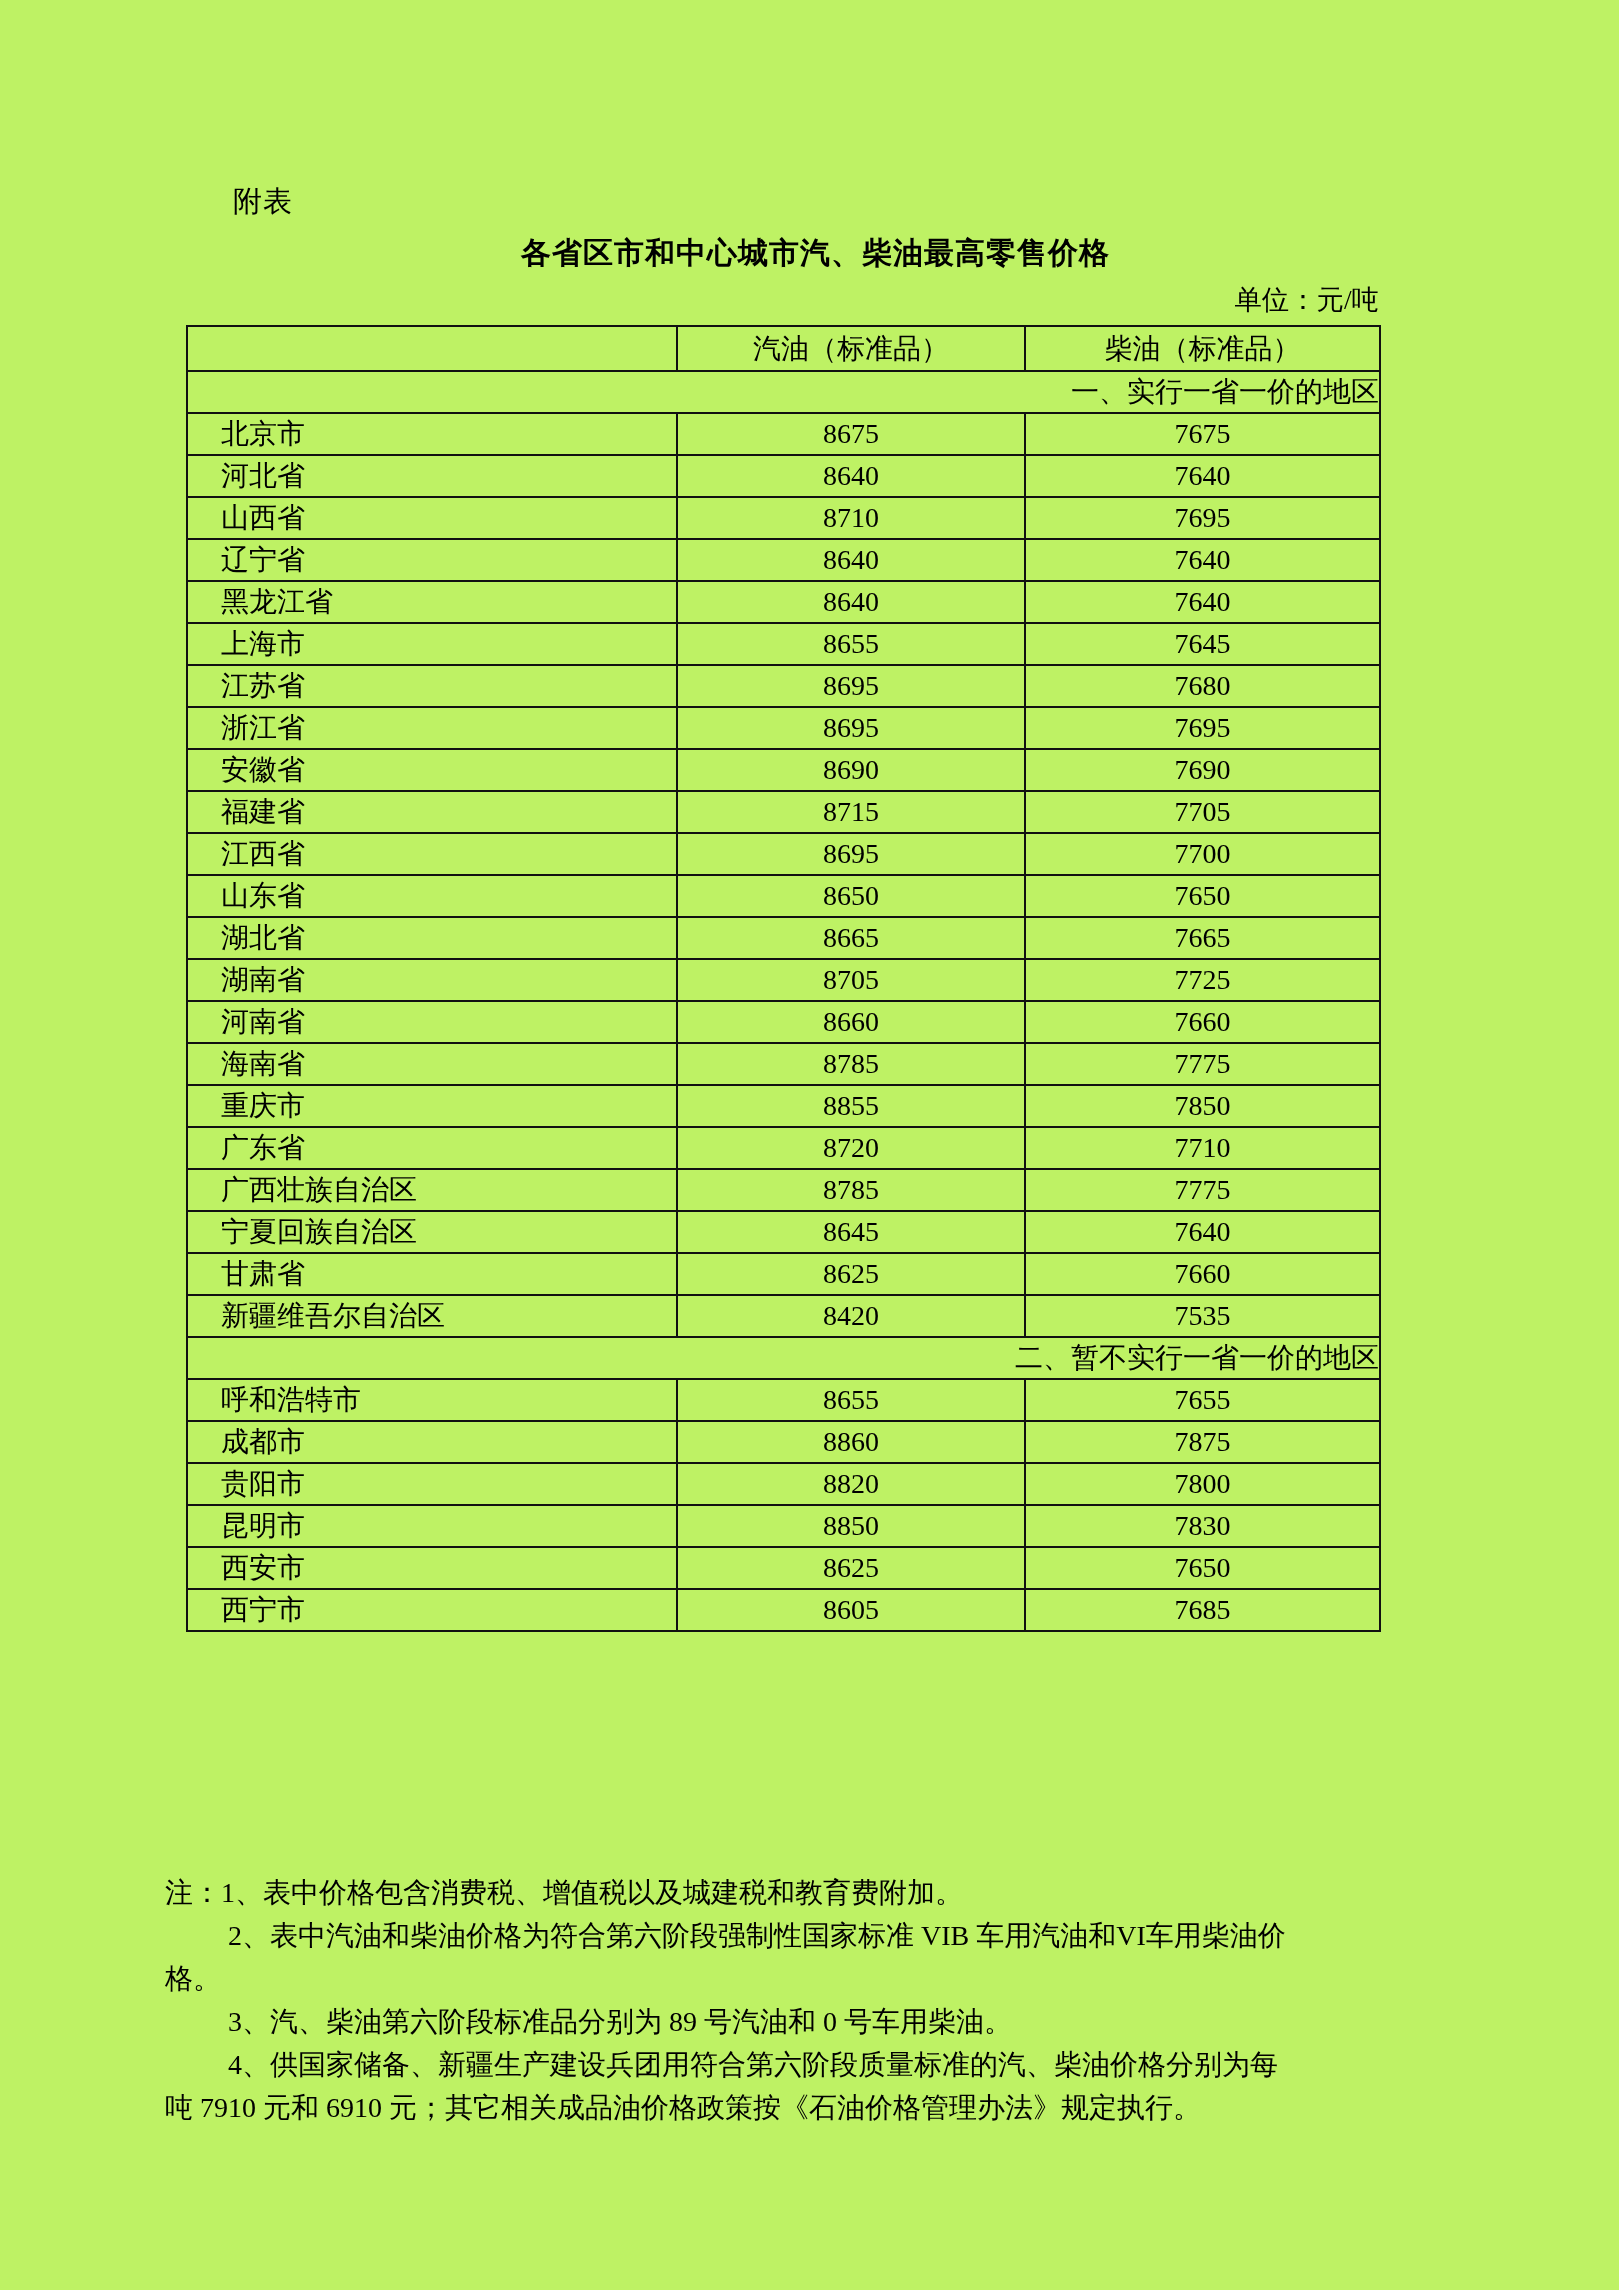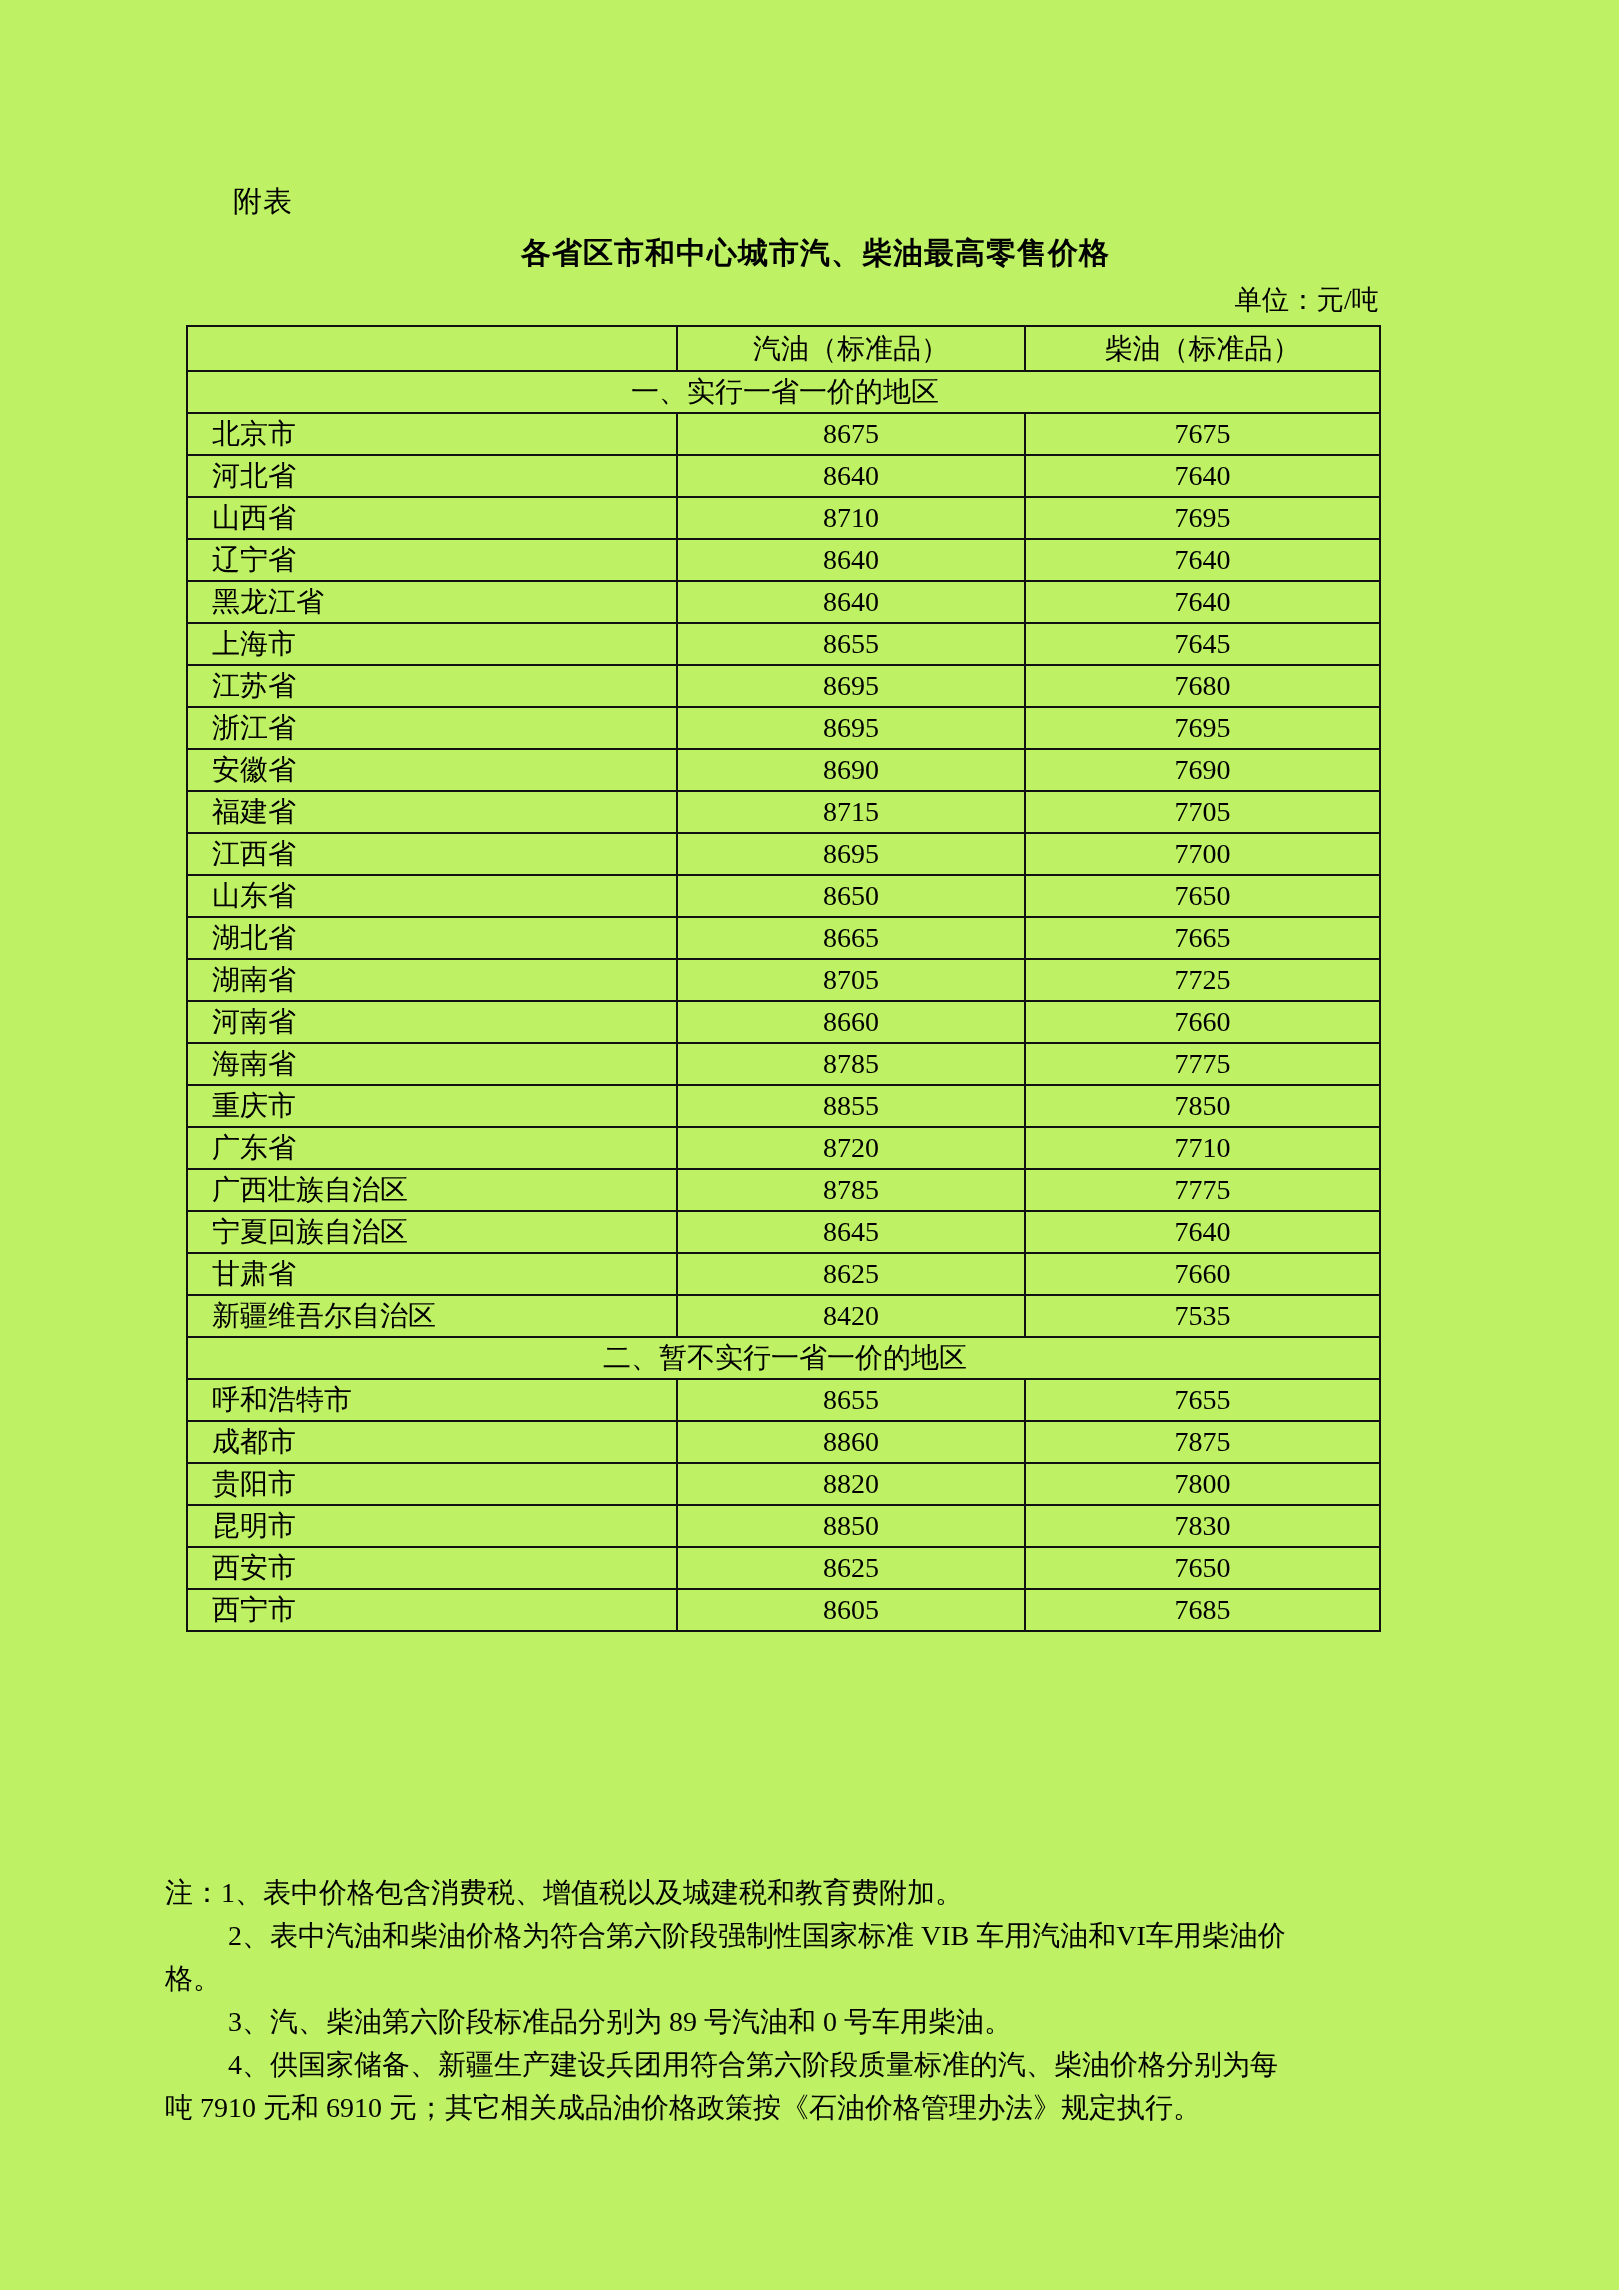--- a/index.html
+++ b/index.html
@@ -62,28 +62,28 @@
     height: 43px;
     text-align: center;
     vertical-align: middle;
   }
   .price-table tr.data td {
     height: 40px;
     vertical-align: middle;
   }
   .price-table td.region {
     text-align: left;
-    padding-left: 24px;
+    padding-left: 33px;
   }
   .price-table td.num {
     text-align: center;
   }
   .price-table tr.section td {
     height: 40px;
-    text-align: center;
+    text-align: right;
     padding-left: 3px;
     vertical-align: middle;
   }
   .notes {
     position: absolute;
     left: 165px;
     top: 1823px;
     width: 1313px;
     font-size: 28px;
     margin-top: 48px;

